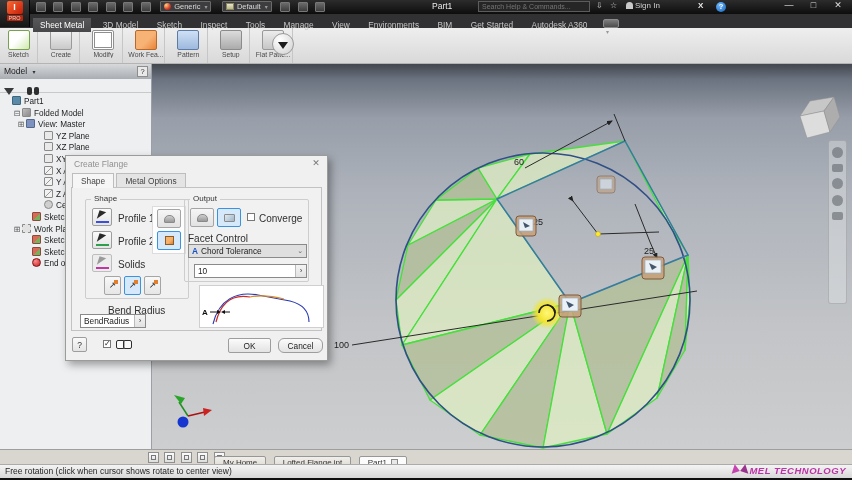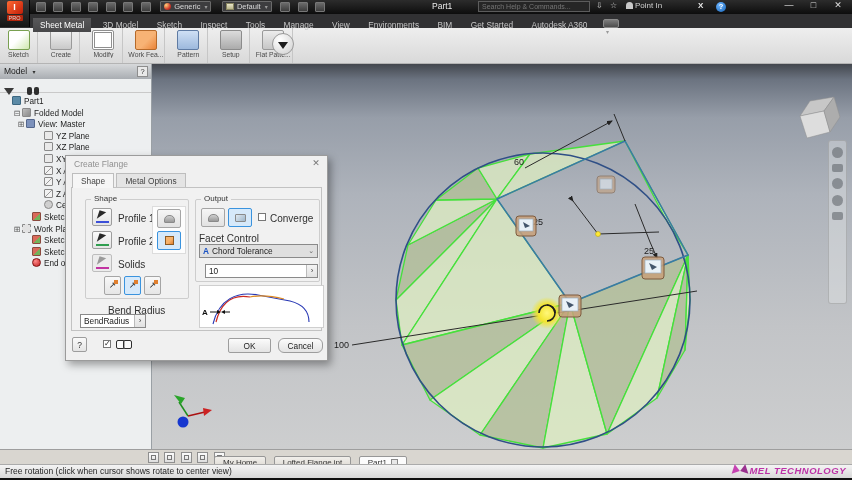--- a/index.html
+++ b/index.html
@@ -210,21 +210,21 @@
       <span class="combo"><span class="ball"></span><span>Generic</span></span>
       <span class="combo"><span class="sheet"></span><span>Default</span></span>
       <span class="tb-ico"></span>
       <span class="tb-ico"></span>
       <span class="tb-ico"></span>
     </div>
     <span class="doc-title">Part1</span>
     <input class="search" placeholder="Search Help &amp; Commands..." style="">
     <span class="tbr" style="left:596px;">⇩</span>
     <span class="tbr star-ico" style="left:610px;"></span>
-    <span class="tbr" style="left:626px;"><span class="person-ico"></span><span>Point In</span></span>
+    <span class="tbr" style="left:626px;"><span class="person-ico"></span><span>Sign In</span></span>
     <span class="tbr x-ico" style="left:698px;"></span>
     <span class="tbr" style="left:716px;top:2px;"><span class="help-ico">?</span></span>
     <div class="winctl">
       <span>—</span>
       <span>□</span>
       <span>✕</span>
     </div>
   </div>
   <div class="applogo">
     <span class="mark">I</span>
@@ -413,21 +413,21 @@
         <span class="rowlab" style="left:32px;top:59px;">Solids</span>
         <div class="stackbox" style="left:66px;top:6px;width:34px;height:48px;">
           <div class="mini" style="left:4px;top:2px;"><span class="die"></span></div>
           <div class="mini sel" style="left:4px;top:24px;"><span class="cube"></span></div>
         </div>
         <div class="bendbtn" style="left:18px;top:76px;"></div>
         <div class="bendbtn sel" style="left:38px;top:76px;"></div>
         <div class="bendbtn" style="left:58px;top:76px;"></div>
       </div>
 
-      <div class="gbox" style="left:123px;top:11px;width:125px;height:83px;">
+      <div class="gbox" style="left:112px;top:11px;width:125px;height:83px;">
         <span class="glabel">Output</span>
         <div class="mini" style="left:5px;top:8px;"><span class="die"></span></div>
         <div class="mini sel" style="left:32px;top:8px;"><span class="die" style="border-radius:1px;background:linear-gradient(135deg,#dfe9f2,#9fb6c9);"></span></div>
         <span class="chk" style="left:62px;top:13px;"></span>
         <span class="rowlab" style="left:74px;top:13px;">Converge</span>
         <span class="rowlab" style="left:3px;top:33px;">Facet Control</span>
         <div class="ddown" style="left:3px;top:44px;width:119px;background:#dfdfdf;">
           <span class="amark">A</span><span>Chord Tolerance</span>
           <span class="caret">⌄</span>
         </div>

